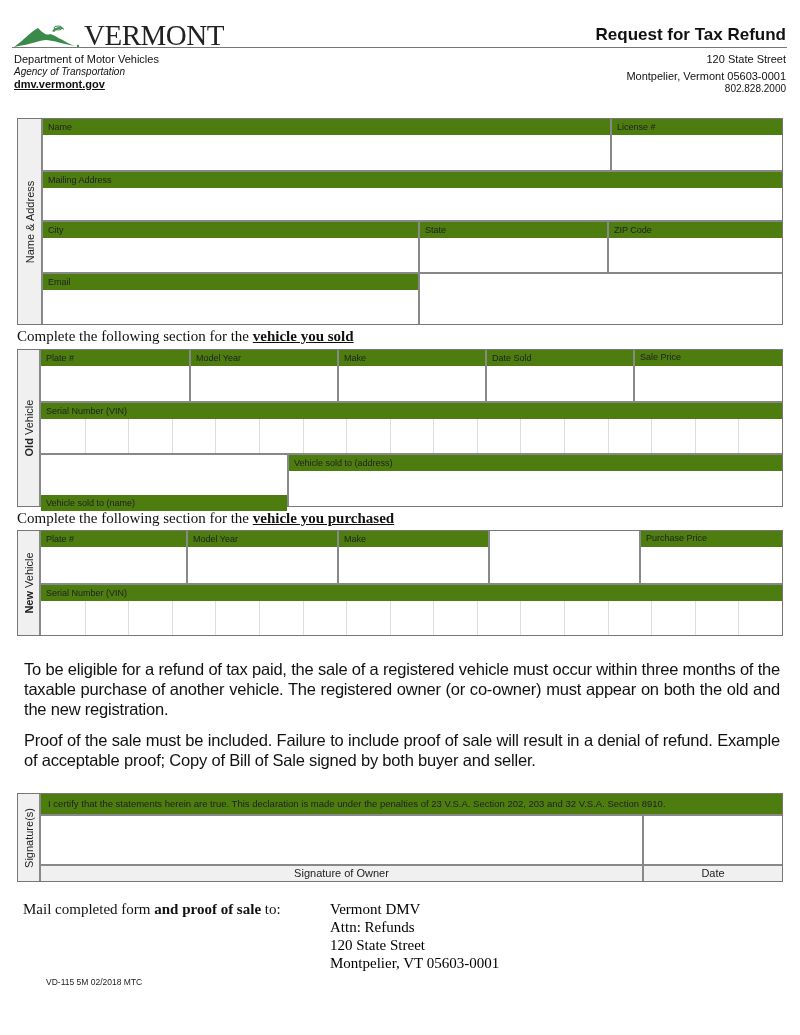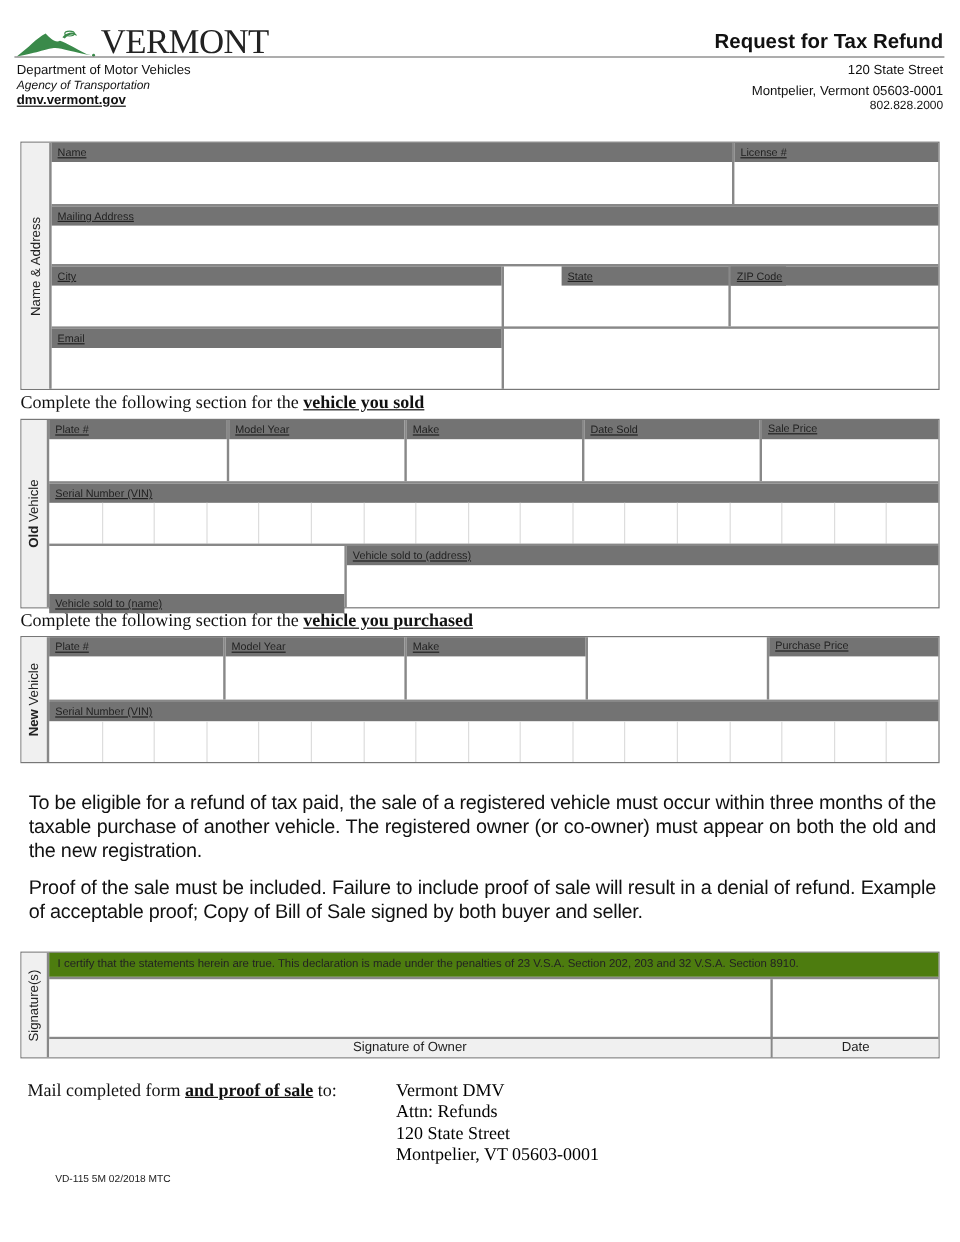--- a/index.html
+++ b/index.html
@@ -20,36 +20,36 @@
   .addr1 { right: 14px; top: 53px; font-size: 11px; }
   .addr2 { right: 14px; top: 70px; font-size: 11px; }
   .phone { right: 14px; top: 83px; font-size: 10px; }
 
   
   .box { border: 1px solid #777; background: #fff; }
   .side-tab { background: #f0f0f0; border-right: 2px solid #888; }
   .side-label { position: absolute; left: 50%; top: 50%; transform: translate(-50%, -50%) rotate(-90deg); white-space: nowrap; font-size: 11px; color: #222; }
   .side-label b { font-weight: bold; }
   .field { position: absolute; border-color: #888; border-style: solid; border-width: 0; }
-  .field-label { position: absolute; left: 0; top: 0; right: 0; height: 16px; background: #737373; font-size: 9px; color: #222; padding: 3px 0 0 5px; line-height: 10px; text-decoration: underline; }
+  .field-label { position: absolute; left: 0; top: 0; right: 0; height: 16px; background: #4d7c0f; font-size: 9px; color: #222; padding: 3px 0 0 5px; line-height: 10px; }
   .field-input { position: absolute; left: 0; right: 0; top: 16px; bottom: 0; }
   .hline { position: absolute; height: 2px; background: #888; }
   .vline { position: absolute; width: 2px; background: #888; }
   .vin-tick { position: absolute; width: 1px; background: #ddd; }
 
   .section-heading { font-family: "Liberation Serif", serif; font-size: 15px; color: #111; }
   .section-heading .em { font-weight: bold; text-decoration: underline; }
 
   .notice { left: 24px; width: 756px; font-size: 16.5px; line-height: 20px; color: #111; text-align: justify; letter-spacing: -0.2px; }
 
   .sig-cert { font-size: 9.5px; color: #222; }
   .sig-caption { font-size: 11px; color: #222; text-align: center; }
 
   .mail { font-family: "Liberation Serif", serif; font-size: 15px; color: #111; }
-  .mail .em { font-weight: bold; text-decoration: underline; }
+  .mail .em { font-weight: bold; }
   .mail-addr { font-family: "Liberation Serif", serif; font-size: 15px; line-height: 18px; color: #000000; }
   .form-code { left: 46px; top: 977px; font-size: 8.5px; color: #222; }
 </style>
 </head>
 <body>
 
 <div class="abs logo">
   <svg width="72" height="26" viewBox="0 0 72 26">
     <path d="M2 25 C12 18, 18 10, 26 6 C30 10, 34 14, 38 12 C44 14, 50 18, 60 23 L64 24 C50 22, 40 18, 34 18 C28 18, 20 22, 2 25 Z" fill="#3a8a4a"></path>
     <path d="M40 9 C44 4, 52 4, 52 8 C50 6, 45 6, 42 10 Z" fill="#3a8a4a"></path>
@@ -87,21 +87,21 @@
     <div class="field-label">Mailing Address</div>
     <div class="field-input"></div>
   </div>
   <div class="hline" style="left:25px; top:101px; width:739px;"></div>
 
   <div class="field" style="left:25px; top:103px; width:375px; height:46px;">
     <div class="field-label">City</div>
     <div class="field-input"></div>
   </div>
   <div class="vline" style="left:400px; top:103px; height:102px;"></div>
-  <div class="field" style="left:402px; top:103px; width:187px; height:50px;margin-left:48px;">
+  <div class="field" style="left:402px; top:103px; width:187px; height:50px;">
     <div class="field-label">State</div>
     <div class="field-input"></div>
   </div>
   <div class="vline" style="left:589px; top:103px; height:50px;"></div>
   <div class="field" style="left:591px; top:103px; width:173px; height:50px;">
     <div class="field-label">ZIP Code</div>
     <div class="field-input"></div>
   </div>
   <div class="hline" style="left:25px; top:153px; width:739px;"></div>
 

